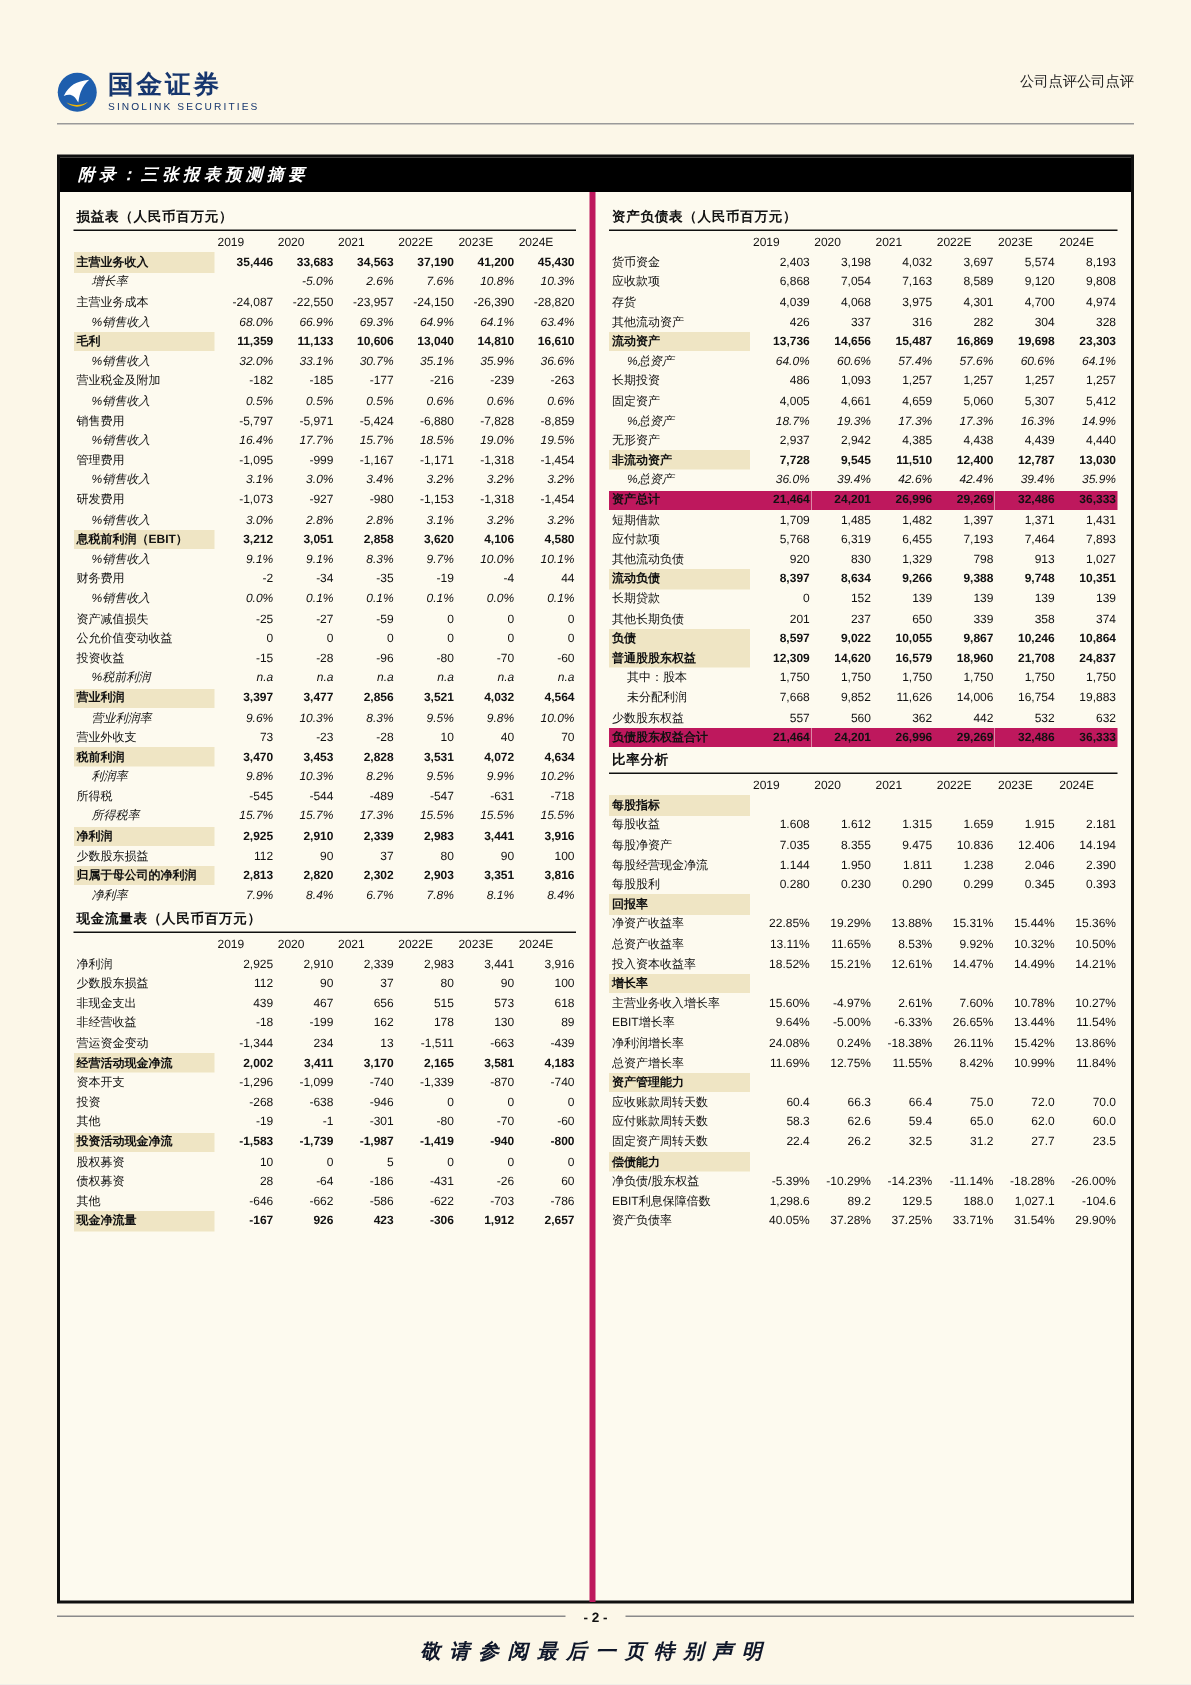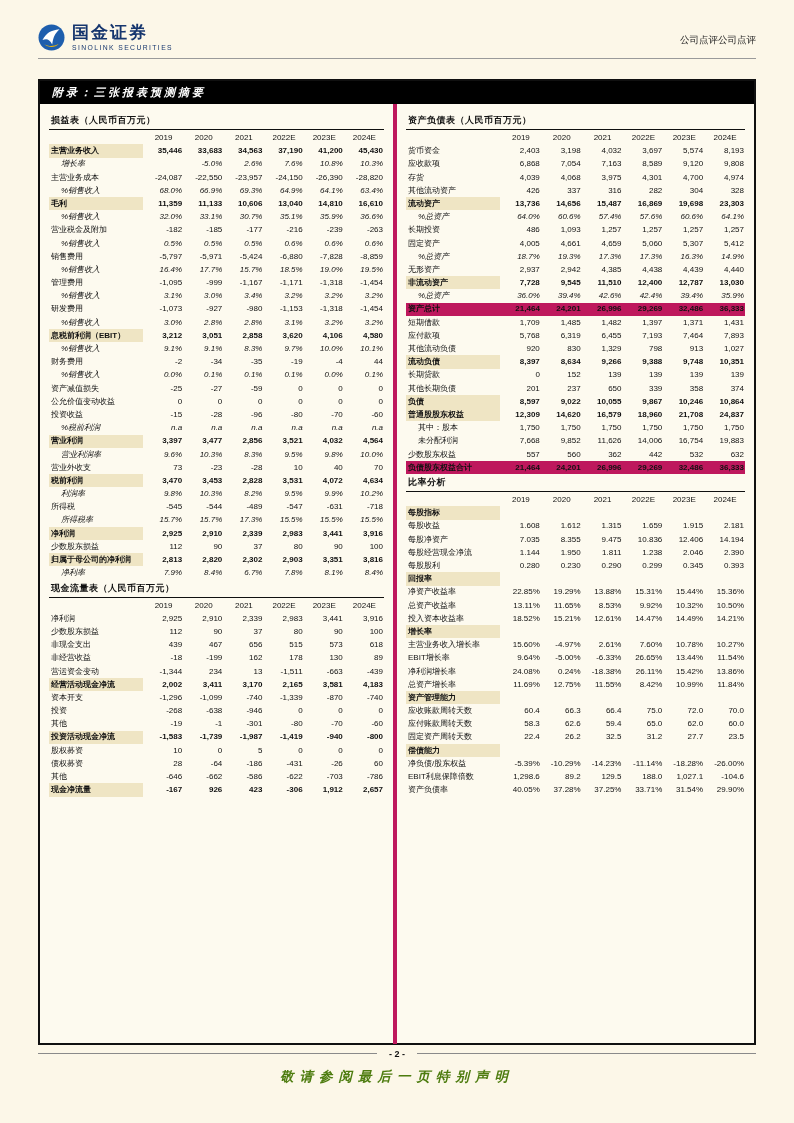--- a/index.html
+++ b/index.html
@@ -3,54 +3,54 @@
 <meta charset="utf-8">
 <style>
   * { margin:0; padding:0; box-sizing:border-box; }
   html,body { background:#e8e8e8; }
   .page {
     width:794px; height:1123px; margin:0 auto; background:#FCF7E8;
     font-family:"Liberation Sans","DejaVu Sans",sans-serif; color:#111;
     position:relative; overflow:hidden;
   }
   
-  .hdr { display:flex; justify-content:space-between; align-items:flex-start; padding:24px 38px 0 38px; }
+  .hdr { display:flex; justify-content:space-between; align-items:flex-start; padding:48px 38px 0 38px; }
   .brand { display:flex; align-items:center; gap:7px; }
   .logo { width:27px; height:27px; flex:0 0 auto; }
   .brand-cn { font-size:17px; font-weight:bold; color:#16366e; letter-spacing:2px; line-height:1; }
   .brand-en { font-size:6.8px; color:#16366e; letter-spacing:1.4px; margin-top:3px; }
-  .doc-type { font-size:9.5px; color:#222; margin-top:10px; }
+  .doc-type { font-size:9.5px; color:#222; }
   .hdr-rule { margin:7px 38px 0; border-bottom:1px solid #9a9a9a; }
   
   .sheet { margin:20px 38px 0; border:2px solid #101010; height:966px; background:#FDFAEF; }
   .sheet-title { background:#000; color:#fff; font-weight:bold; font-style:italic; font-size:11px; padding:4px 12px; letter-spacing:3px; }
   .cols { display:flex; height:calc(100% - 22px); }
   .col { flex:1 1 50%; padding:8px 9px 0 9px; overflow:hidden; }
   .col.left { border-right:4px solid #be185d; }
   .tbl-title { font-size:9px; font-weight:bold; border-bottom:1.5px solid #101010; padding:2px 0 2px 2px; letter-spacing:0.5px; }
   table.fin { width:100%; border-collapse:collapse; table-layout:fixed; }
   .fin col.c-lbl { width:94px; }
   .fin th, .fin td { font-size:8px; line-height:1.2; padding:1.8px 1px 1.8px 2px; white-space:nowrap; overflow:hidden; }
-  .fin thead th { text-align:center; font-weight:normal; padding-top:3px; color:#111; }
+  .fin thead th { text-align:left; font-weight:normal; padding-top:3px; color:#111; }
   .fin thead th.lbl { text-align:left; }
   .fin td.lbl { text-align:left; }
   .fin td.val { text-align:right; }
   .fin tr.r-pct td { font-style:italic; }
   .fin tr.r-pct td.lbl { padding-left:12px; }
   .fin tr.r-sub td.lbl { padding-left:12px; }
   .fin tr.r-main td.lbl { background:#EFE5C4; font-weight:bold; }
   .fin tr.r-main td.val { font-weight:bold; }
   .fin tr.r-total td { background:#be185d; font-weight:bold; }
   .fin tr.r-section td.lbl { background:#EFE5C4; font-weight:bold; }
   
   .pageline { margin:8px 38px 0; text-align:center; border-top:1px solid #8a8a8a; line-height:0; }
   .pageno { display:inline-block; background:#FCF7E8; padding:0 12px; font-size:9px; font-weight:bold; line-height:1; position:relative; top:-4px; }
   .disclaimer {
     text-align:center; margin-top:5px; font-family:"Liberation Serif","DejaVu Serif",serif;
-    font-style:italic; font-weight:bold; font-size:13.5px; letter-spacing:6px; color:#4d7c0f;
+    font-style:italic; font-weight:bold; font-size:13.5px; letter-spacing:6px; color:#0f172a;
   }
 </style>
 </head>
 <body>
 
 <div class="page">
 
   <header class="hdr">
     <div class="brand">
       <div class="logo">

